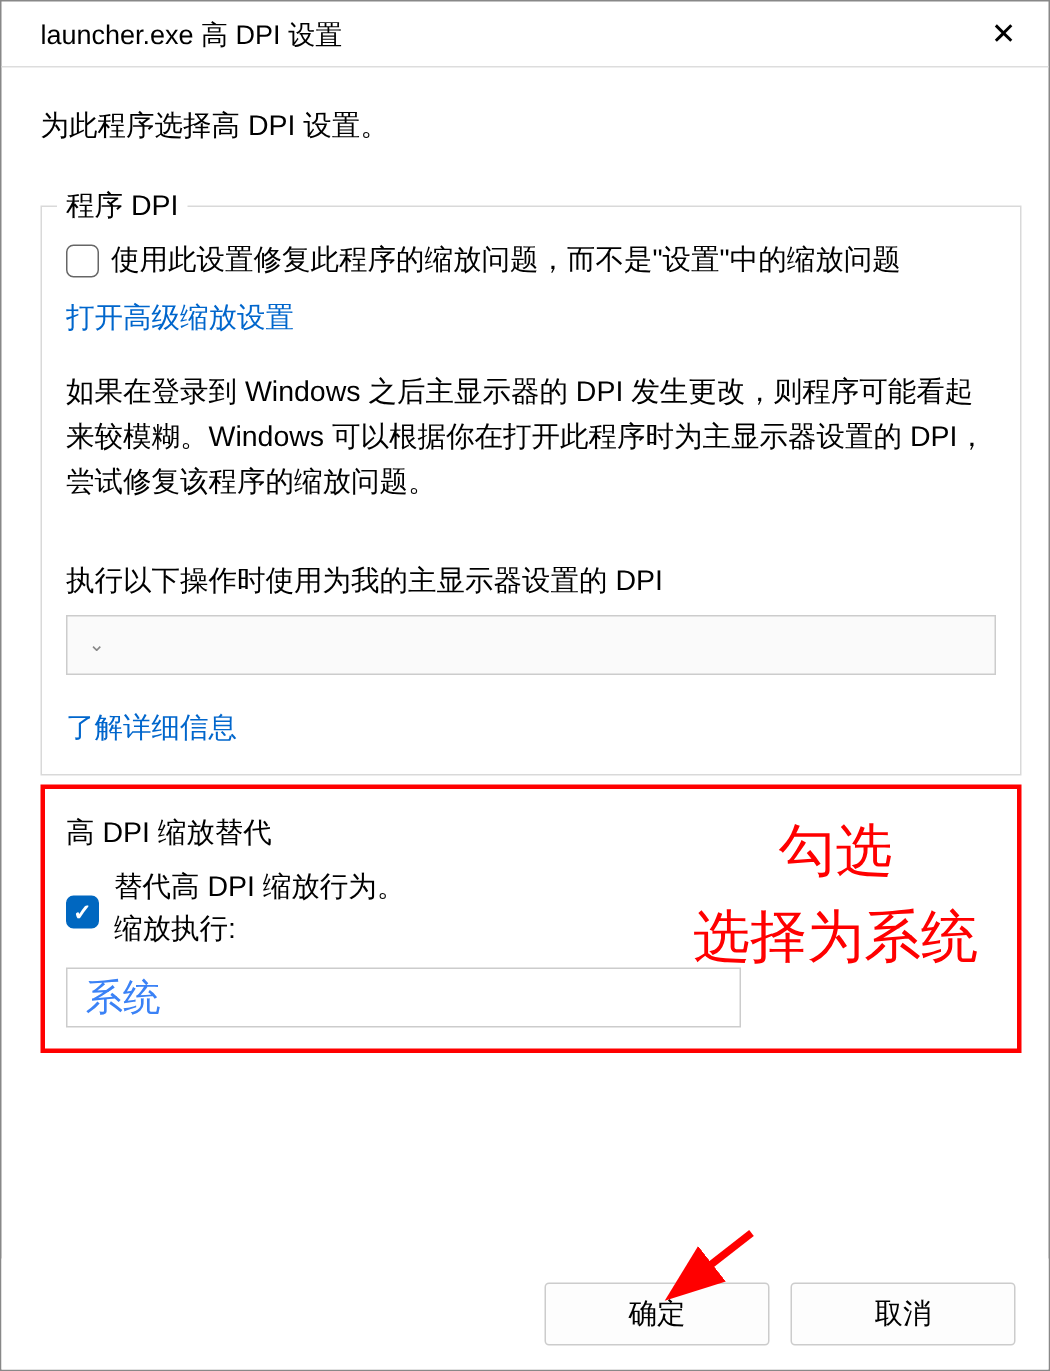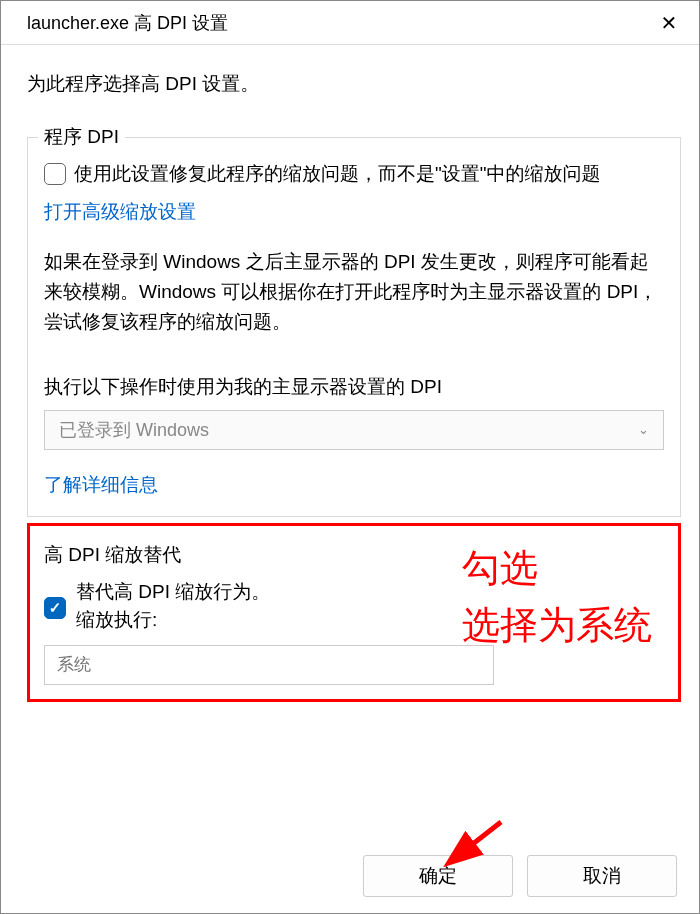--- a/index.html
+++ b/index.html
@@ -155,36 +155,36 @@
     .checkbox-label2 {
       font-size: 19px;
       line-height: 1.5;
     }
     .select-box2 {
       border: 1px solid #ccc;
       height: 40px;
       display: flex;
       align-items: center;
       padding: 0 12px;
-      font-size: 17px;
-      color: #737373;
+      font-size: 25px;
+      color: #3b82f6;
       background: #fff;
       margin-top: 10px;
       width: 450px;
       cursor: pointer;
     }
     .annotation {
       position: absolute;
       right: 26px;
       top: 14px;
       color: #ff0000;
       font-size: 38px;
       line-height: 1.5;
       font-weight: 400;
-      text-align: left;
+      text-align: center;
       pointer-events: none;
     }
     .buttons {
       display: flex;
       justify-content: flex-end;
       gap: 14px;
       padding: 16px 22px 16px 0;
       background: #fff;
     }
     .btn {
@@ -228,21 +228,20 @@
         <div class="checkbox-label">使用此设置修复此程序的缩放问题，而不是"设置"中的缩放问题</div>
       </div>
 
       <span class="link">打开高级缩放设置</span>
 
       <div class="desc">如果在登录到 Windows 之后主显示器的 DPI 发生更改，则程序可能看起来较模糊。Windows 可以根据你在打开此程序时为主显示器设置的 DPI，尝试修复该程序的缩放问题。</div>
 
       <div class="field-label">执行以下操作时使用为我的主显示器设置的 DPI</div>
 
       <div class="select-box">
-        <span>已登录到 Windows</span>
         <span class="chevron">⌄</span>
       </div>
 
       <span class="link">了解详细信息</span>
     </div>
 
     <div class="highlight-box">
       <div class="legend2">高 DPI 缩放替代</div>
 
       <div class="checkbox-row2">

